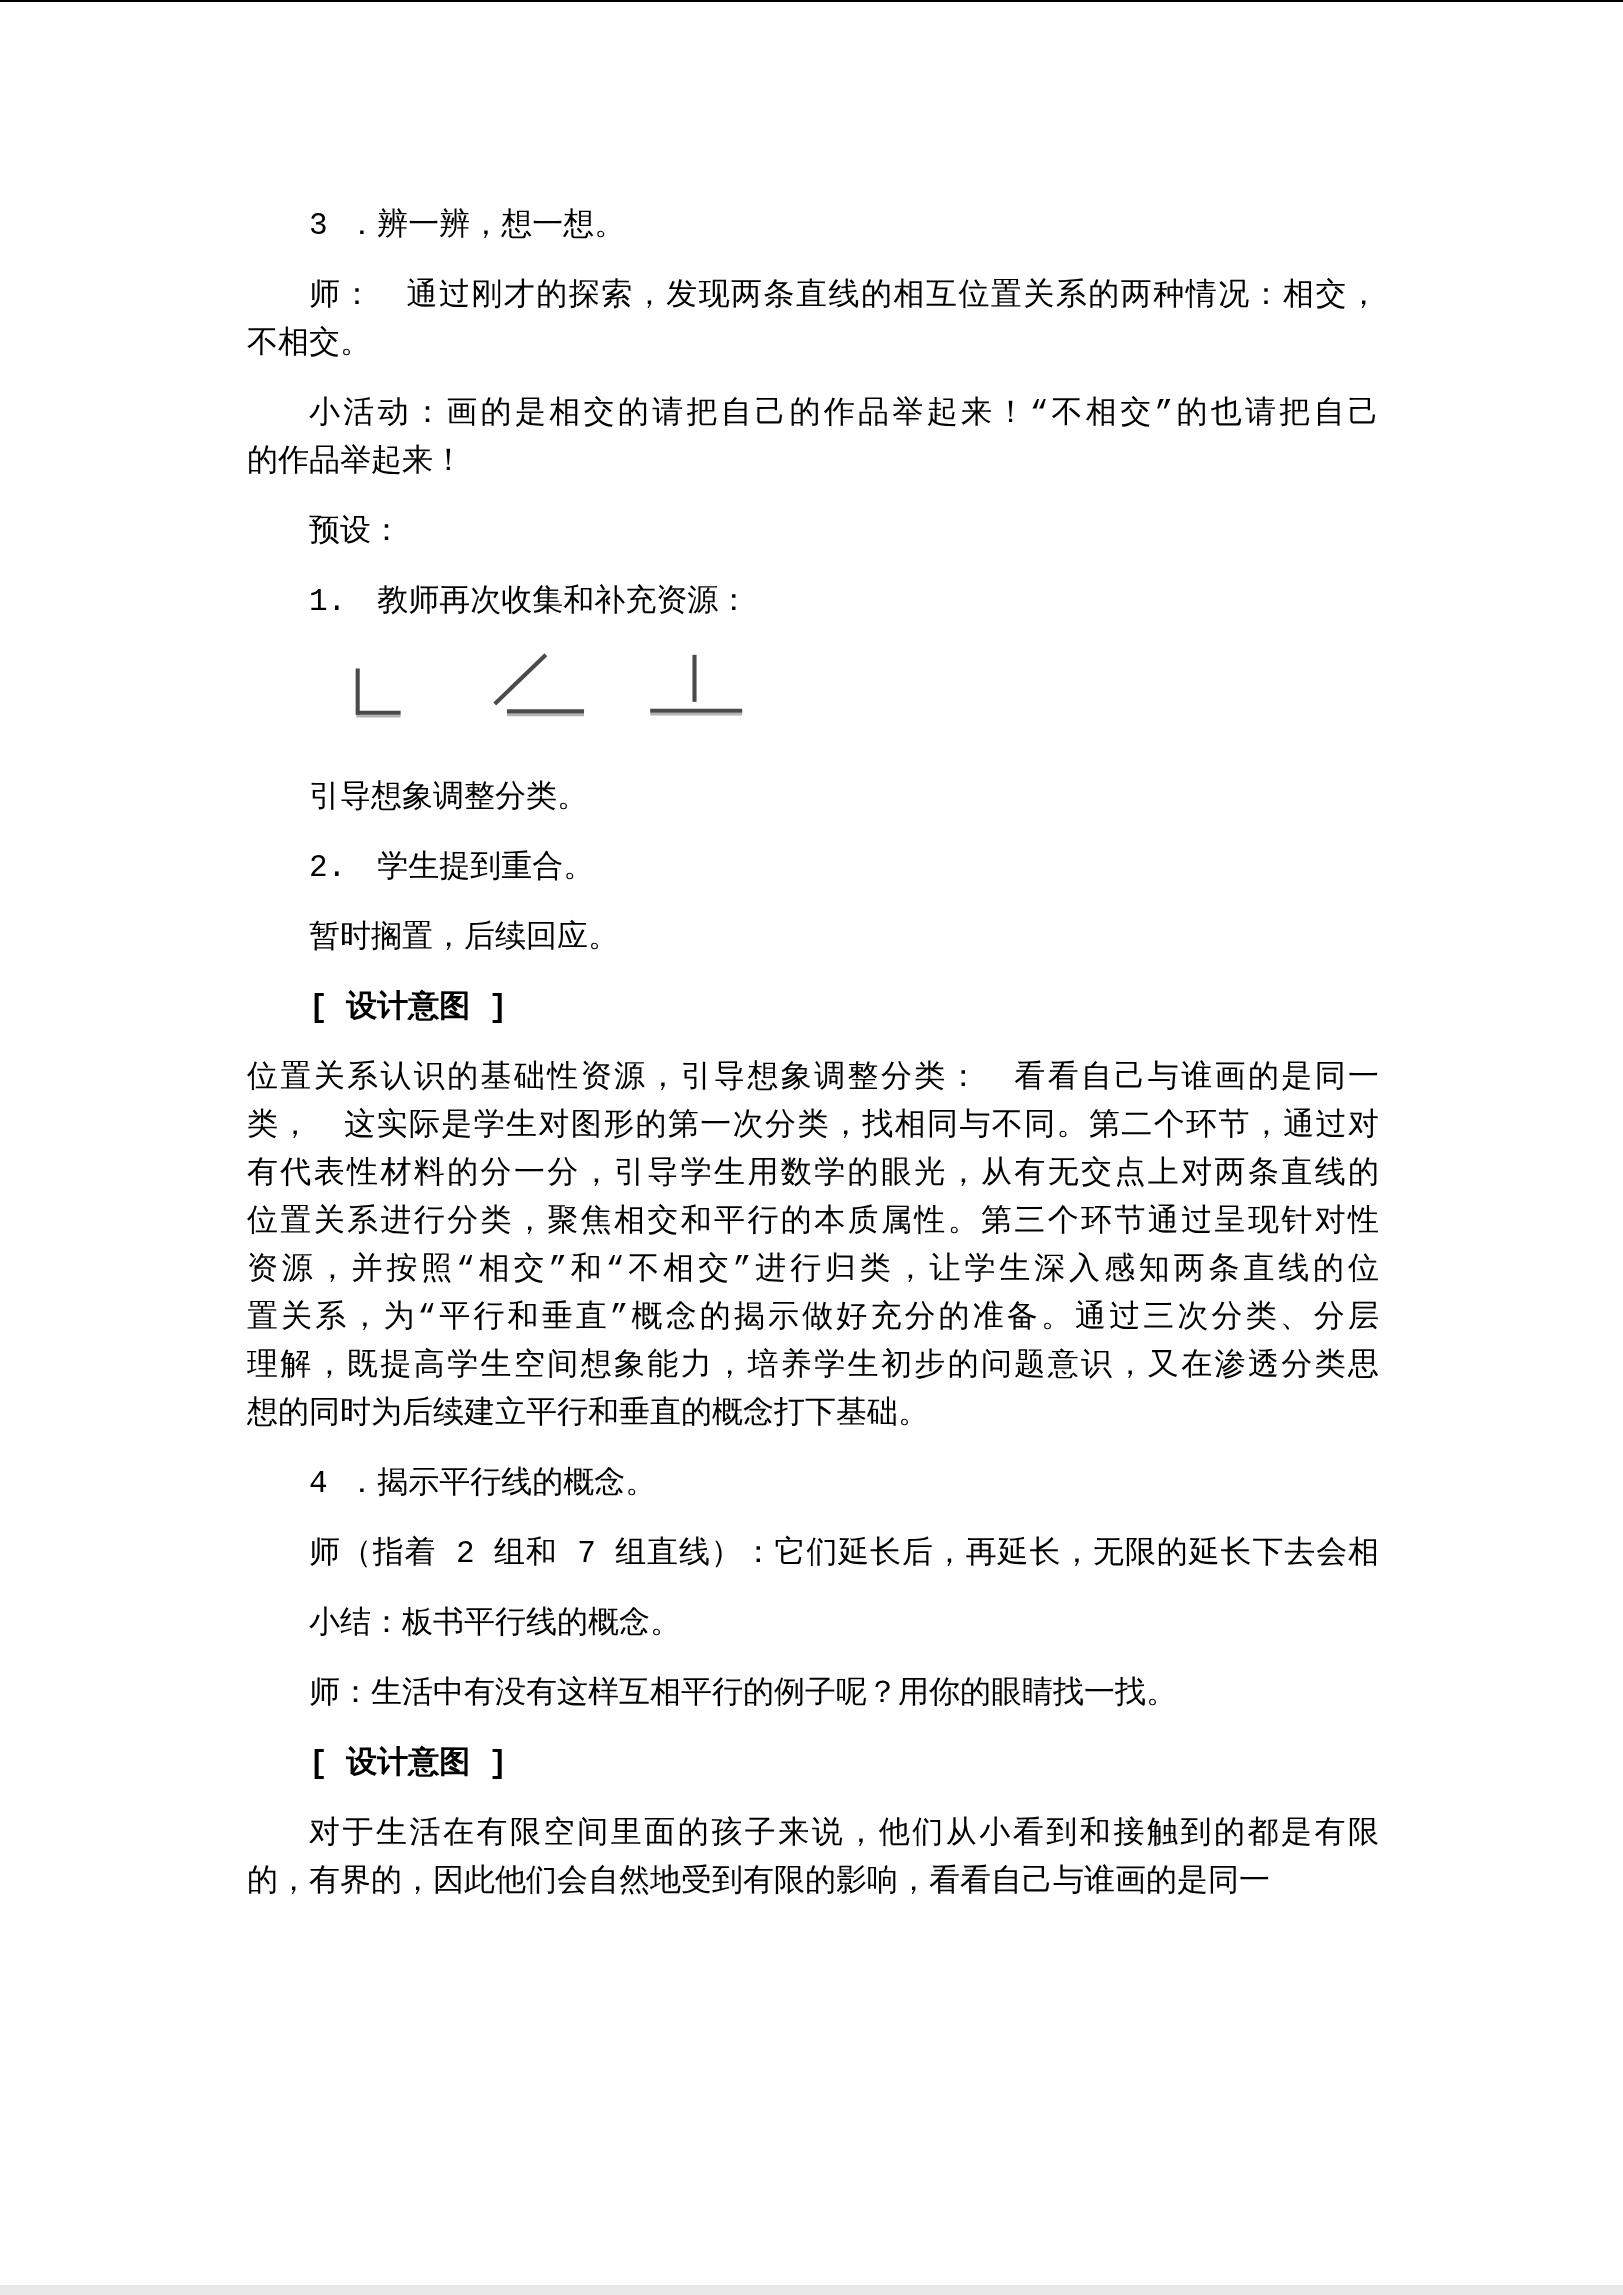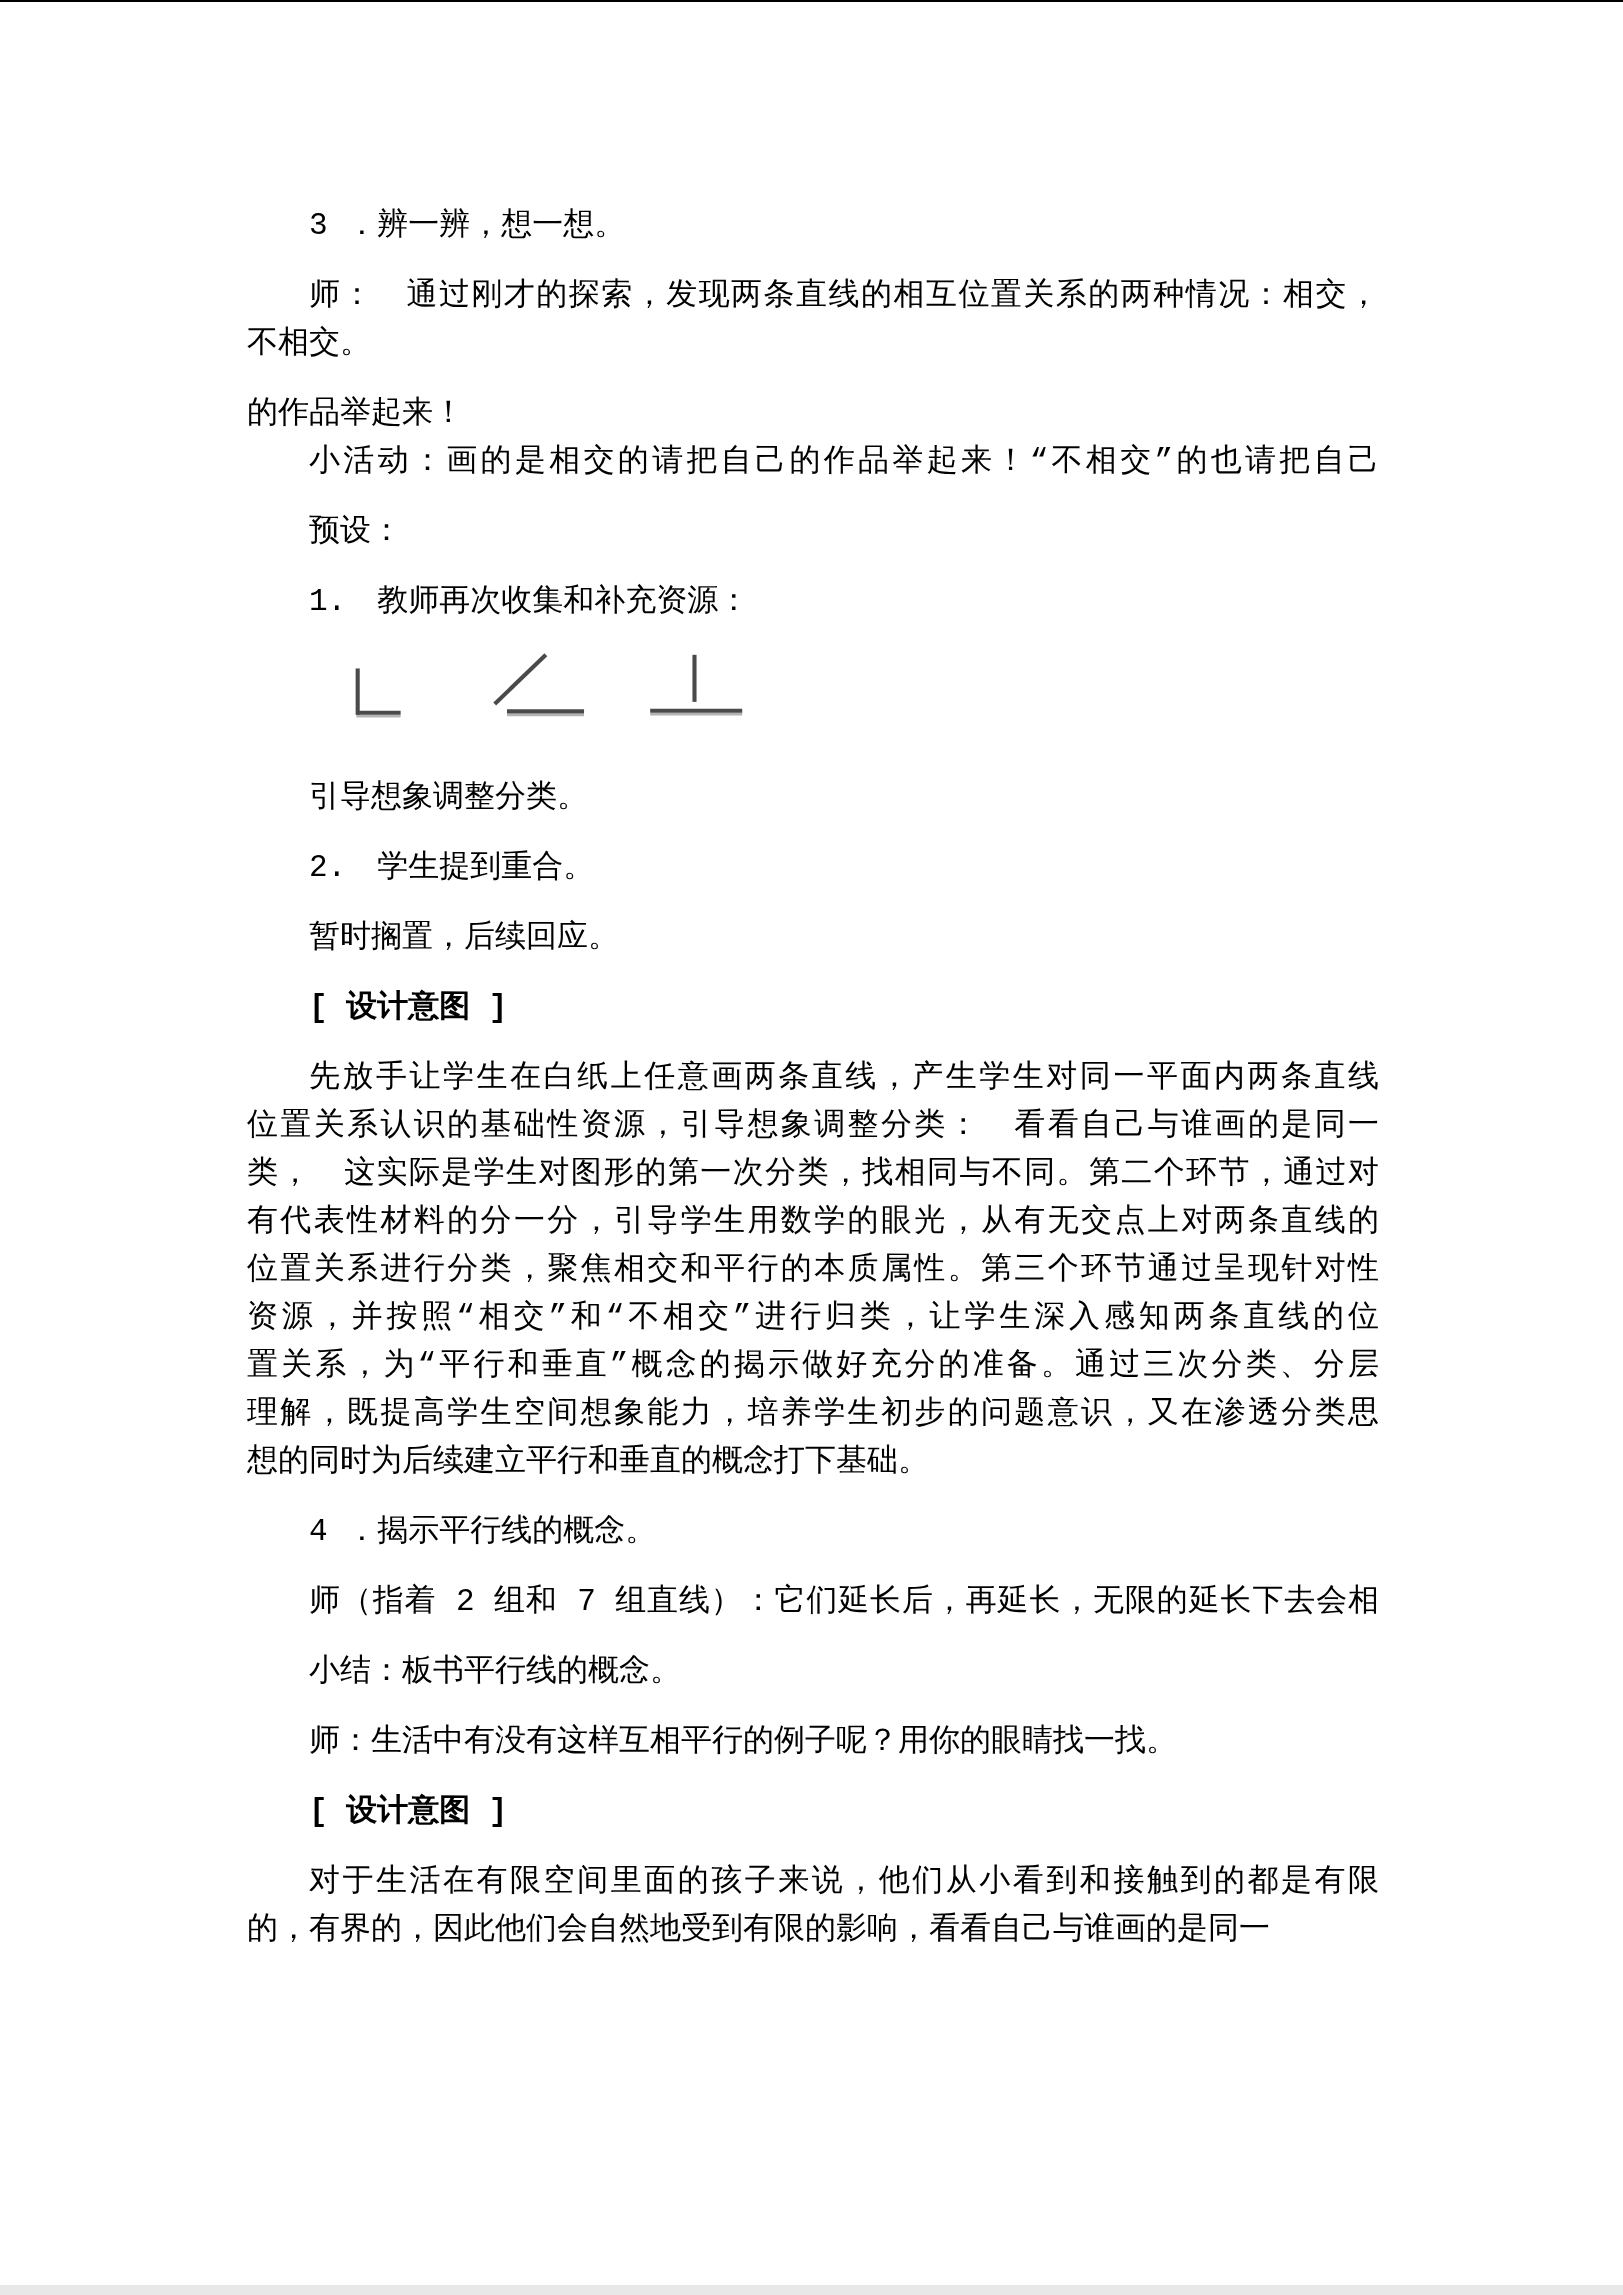--- a/index.html
+++ b/index.html
@@ -47,22 +47,22 @@
 <div class="page">
   <div class="content" id="doc-content">
       <div class="para">
         <div class="line first-line last-line">3 ．辨一辨，想一想。</div>
       </div>
       <div class="para">
         <div class="line first-line">师：　通过刚才的探索，发现两条直线的相互位置关系的两种情况：相交，</div>
         <div class="line last-line">不相交。</div>
       </div>
       <div class="para">
+        <div class="line first-line">小活动：画的是相交的请把自己的作品举起来！“不相交”的也请把自己</div>
         <div class="line last-line">的作品举起来！</div>
-        <div class="line first-line">小活动：画的是相交的请把自己的作品举起来！“不相交”的也请把自己</div>
       </div>
       <div class="para">
         <div class="line first-line last-line">预设：</div>
       </div>
       <div class="para">
         <div class="line first-line last-line">1.　教师再次收集和补充资源：</div>
       </div>
       <div class="figure-block">
         <svg width="505" height="75" viewBox="0 0 740 110">
           <line x1="162" y1="30" x2="162" y2="98" stroke="#4a4a4a" stroke-width="6"></line>
@@ -82,21 +82,20 @@
       <div class="para">
         <div class="line first-line last-line">2.　学生提到重合。</div>
       </div>
       <div class="para">
         <div class="line first-line last-line">暂时搁置，后续回应。</div>
       </div>
       <div class="para bold">
         <div class="line first-line last-line">[ 设计意图 ]</div>
       </div>
       <div class="para">
-        <div class="line first-line">先放手让学生在白纸上任意画两条直线，产生学生对同一平面内两条直线</div>
         <div class="line">位置关系认识的基础性资源，引导想象调整分类：　看看自己与谁画的是同一</div>
         <div class="line">类，　这实际是学生对图形的第一次分类，找相同与不同。第二个环节，通过对</div>
         <div class="line">有代表性材料的分一分，引导学生用数学的眼光，从有无交点上对两条直线的</div>
         <div class="line">位置关系进行分类，聚焦相交和平行的本质属性。第三个环节通过呈现针对性</div>
         <div class="line">资源，并按照“相交”和“不相交”进行归类，让学生深入感知两条直线的位</div>
         <div class="line">置关系，为“平行和垂直”概念的揭示做好充分的准备。通过三次分类、分层</div>
         <div class="line">理解，既提高学生空间想象能力，培养学生初步的问题意识，又在渗透分类思</div>
         <div class="line last-line">想的同时为后续建立平行和垂直的概念打下基础。</div>
       </div>
       <div class="para">

